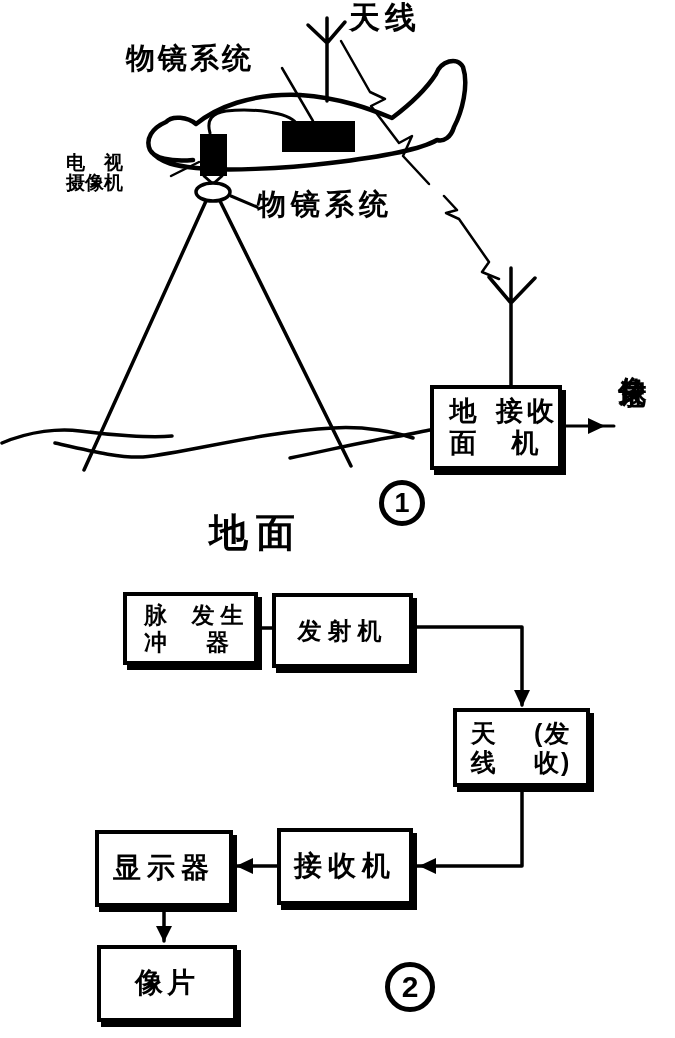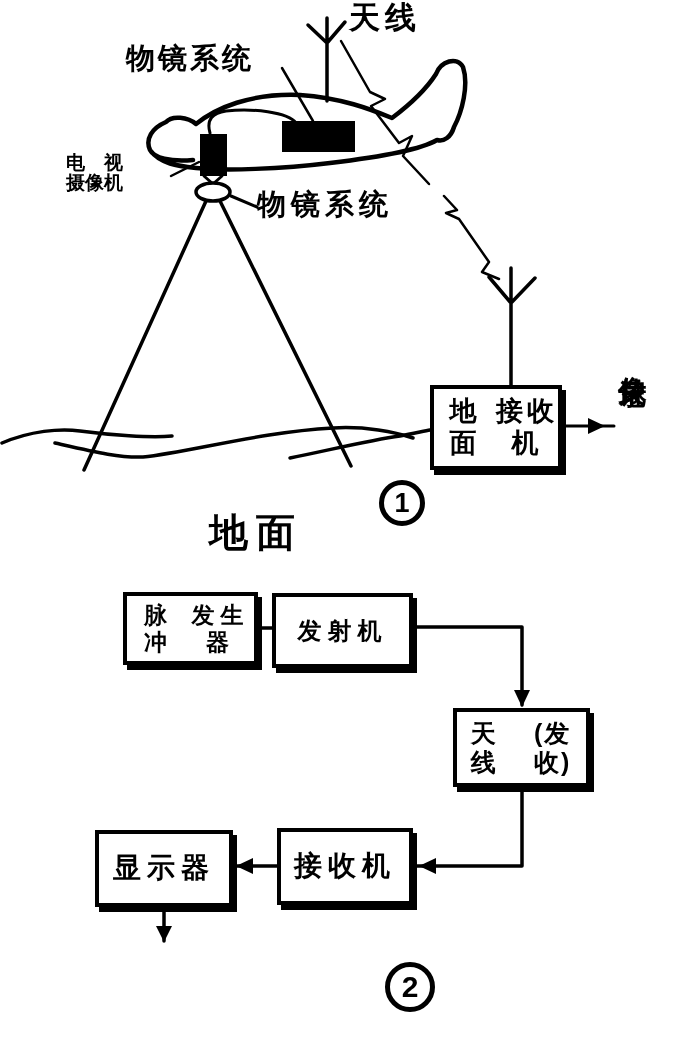--- a/index.html
+++ b/index.html
@@ -138,16 +138,17 @@
 
   <div class="dbox" style="left:453px; top:708px; width:137px; height:79px; font-size:25px;">
     <span class="ln" style="letter-spacing:10px;">天线</span>
     <span class="ln" style="letter-spacing:2px;">(发收)</span>
   </div>
 
   <div class="dbox" style="left:277px; top:828px; width:136px; height:77px; font-size:28px; letter-spacing:6px;">接收机</div>
 
   <div class="dbox" style="left:95px; top:830px; width:138px; height:77px; font-size:28px; letter-spacing:6px;">显示器</div>
 
+  <div class="dbox" style="left:97px; top:945px; width:140px; height:77px; font-size:28px; letter-spacing:4px;">像片</div>
 
   <div class="fignum" style="left:385px; top:962px; width:50px; height:50px; font-size:30px;">2</div>
 
 </div>
 
 </body></html>

